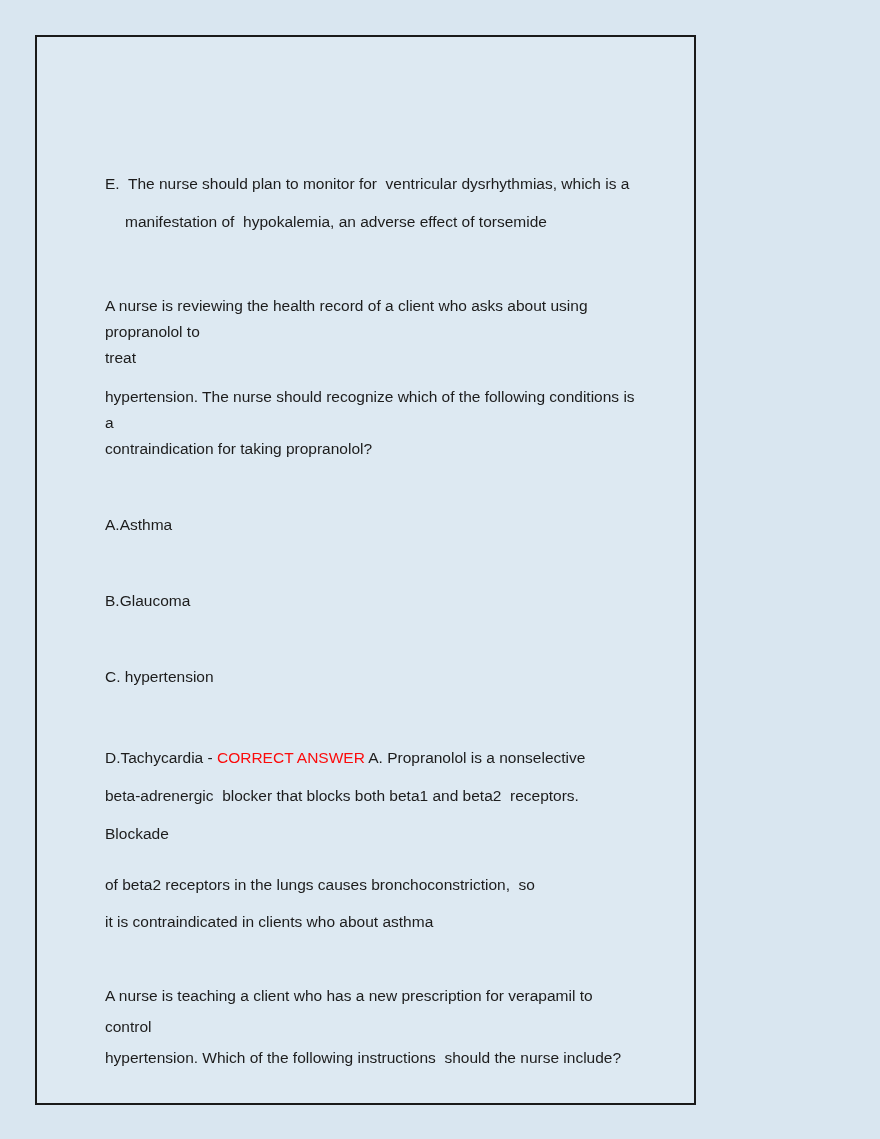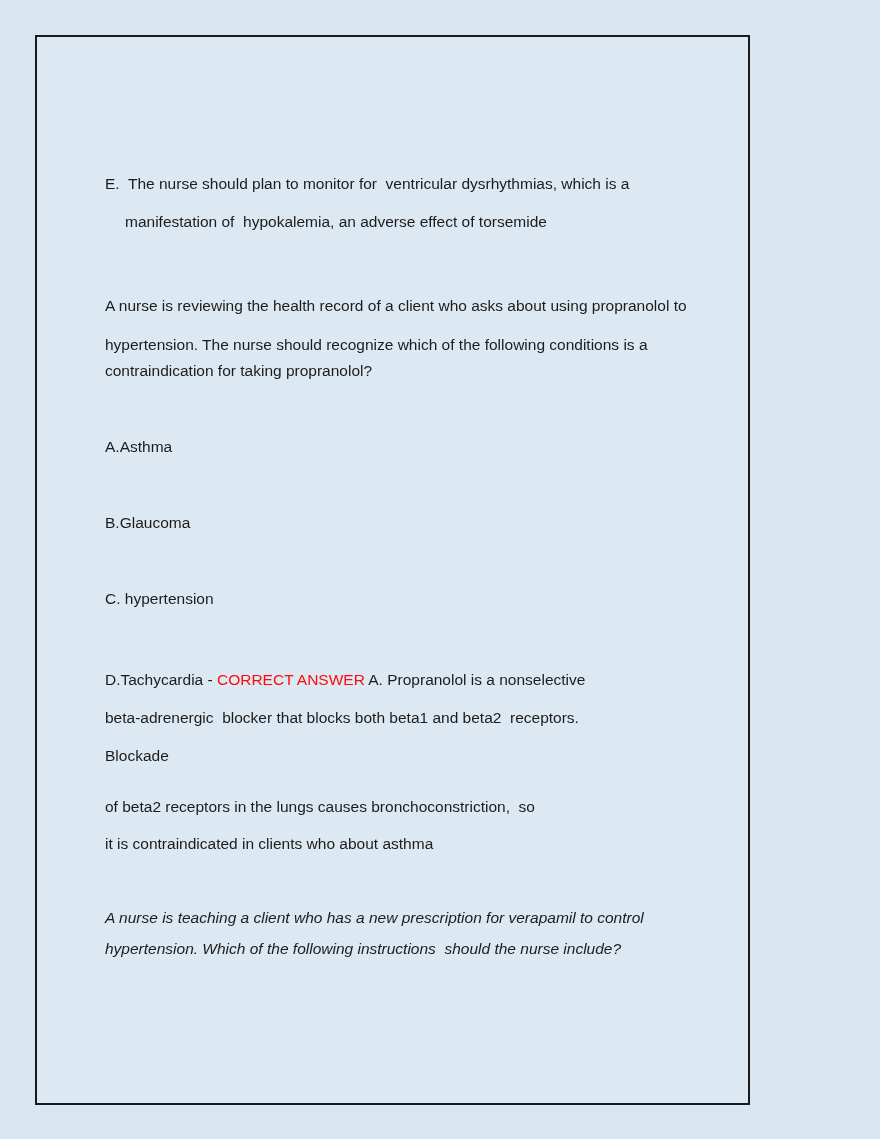--- a/index.html
+++ b/index.html
@@ -6,21 +6,21 @@
   html, body {
     width: 880px;
     height: 1139px;
     background: var(--outer-background, #d9e6f0);
     font-family: "Liberation Sans", sans-serif;
   }
   .page {
     position: absolute;
     left: 35px;
     top: 35px;
-    width: 715px;
+    width: 661px;
     height: 1070px;
     background: var(--page-background, #dde9f2);
     border: 2px solid var(--page-border, #1a1a1a);
     padding: 128px 56px 0 68px;
     color: var(--text, #1c1c1c);
     font-size: 15.5px;
   }
   .line {
     white-space: pre-wrap;
   }
@@ -28,35 +28,36 @@
   .para-e .indented { padding-left: 20px; }
   .q1a { margin-top: 52px; }
   .q1a .line, .q1b .line { line-height: 26px; }
   .q1b { margin-top: 13px; }
   .option { margin-top: 50px; line-height: 26px; }
   .ans-d1 { margin-top: 49px; }
   .ans-d1 .line { line-height: 38px; }
   .ans-d2 { margin-top: 13px; }
   .ans-d2 .line { line-height: 37px; }
   .q2 { margin-top: 40px; }
-  .q2 .line { line-height: 31px; font-style: italic; }
+  .q2 .line { line-height: 31px; }
   .correct { color: var(--correct-answer, #fb0b0b); }
 </style>
 </head>
 <body>
 
 <div class="page">
 
   <div class="para-e">
     <div class="line">E.  The nurse should plan to monitor for  ventricular dysrhythmias, which is a</div>
     <div class="line indented">manifestation of  hypokalemia, an adverse effect of torsemide</div>
   </div>
 
   <div class="q1a">
     <div class="line">A nurse is reviewing the health record of a client who asks about using propranolol to</div>
+    <div class="line">treat</div>
   </div>
 
   <div class="q1b">
     <div class="line">hypertension. The nurse should recognize which of the following conditions is a</div>
     <div class="line">contraindication for taking propranolol?</div>
   </div>
 
   <div class="option line">A.Asthma</div>
 
   <div class="option line">B.Glaucoma</div>

